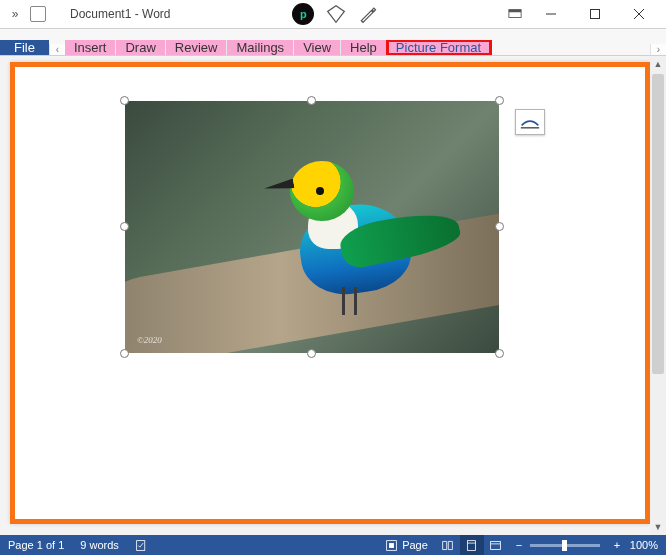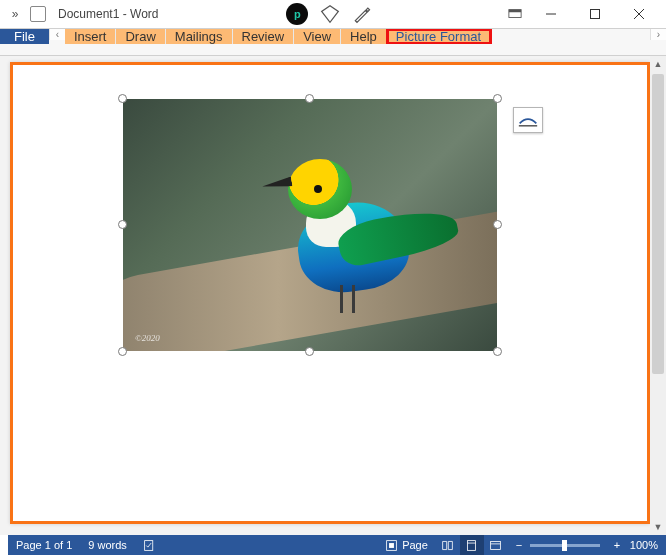--- a/index.html
+++ b/index.html
@@ -2,44 +2,44 @@
 <html><head>
 <meta charset="utf-8">
 <style>
   * { box-sizing: border-box; margin: 0; padding: 0; font-family: "Segoe UI", Arial, sans-serif; }
   body { width: 666px; height: 555px; background: #fff; overflow: hidden; position: relative; }
 
   
   .titlebar { height: 28px; display: flex; align-items: center; padding: 0 6px; font-size: 12px; color: #333; }
   .titlebar .autosave { width: 18px; height: 14px; display:flex; align-items:center; justify-content:center; color:#555; margin-right:6px; font-size:12px; }
   .titlebar .save-icon { width: 16px; height:16px; border:1px solid #888; border-radius:2px; margin-right:8px; position:relative;}
-  .titlebar .title { margin-left: 4px; font-size: 12px; color:#444; }
+  .titlebar .title { margin-left: 16px; font-size: 12px; color:#444; }
   .titlebar .spacer1 { flex: 1; }
   .titlebar .center-icons { display:flex; align-items:center; gap:12px; }
   .ci { width:20px; height:20px; display:flex; align-items:center; justify-content:center; color:#555; font-size:14px;}
   .ci.p { width:22px; height:22px; border-radius:50%; background:#0b0b0b; color:#1fc6a6; font-weight:bold; font-size:11px;}
   .titlebar .spacer2 { flex: 1; }
   .winbtns { display:flex; align-items:center; gap:2px; }
   .winbtn { width:42px; height:24px; display:flex; align-items:center; justify-content:center; color:#333; font-size:12px; }
   .winbtn svg { width:12px; height:12px; stroke:#333; fill:none; stroke-width:1;}
   .ribbonbtn { width:30px; height:24px; display:flex; align-items:center; justify-content:center;}
   .ribbonbtn svg { width:14px; height:14px; fill:#555;}
 
   
-  .ribbon { height: 28px; display:flex; align-items:flex-start; border-top:1px solid #d0d0d0; border-bottom:1px solid #d0d0d0; background:#f7f7f7; }
+  .ribbon { height: 28px; display:flex; align-items:flex-end; border-top:1px solid #d0d0d0; border-bottom:1px solid #d0d0d0; background:#f7f7f7; }
   .ribbon .file { background:#2b579a; color:#fff; padding:0 14px; display:flex; align-items:center; font-size:13px; }
   .ribbon .scroll { width:16px; display:flex; align-items:center; justify-content:center; color:#777; font-size:10px; background:#fdfdfd; border-left:1px solid #e0e0e0;}
   .ribbon .tabs { flex:1; display:flex; align-items:stretch; overflow:hidden; }
-  .tab { padding:0 9px; display:flex; align-items:center; font-size:13px; color:#333; border-right:1px solid #e8e8e8; background:#fdba74; white-space:nowrap;}
+  .tab { padding:0 9px; display:flex; align-items:center; font-size:13px; color:#333; border-right:1px solid #e8e8e8; background:#f9a8d4; white-space:nowrap;}
   .tab.context { color:#2b579a; font-weight:400; }
   .tab.context.highlight { outline:3px solid #e11; outline-offset:-2px;}
 
   
   .docwrap { position:absolute; top:56px; left:0; right:0; bottom:20px; background:#f3f3f3; overflow:hidden; }
-  .page { position:absolute; top:6px; left:10px; width:640px; height:462px; background:#fff; box-shadow:0 0 4px rgba(0,0,0,0.15); border:3px solid #f97316;}
+  .page { position:absolute; top:6px; left:10px; width:640px; height:462px; background:#fff; box-shadow:0 0 4px rgba(0,0,0,0.15); border:5px solid #f97316;}
   .picture-frame { position:absolute; left:110px; top:34px; width:374px; height:252px; }
   .img-ph { width:100%; height:100%; background:linear-gradient(135deg,#3a4a3f 0%, #556b56 30%, #6f826f 60%, #3a4a3f 100%); position:relative; overflow:hidden;}
   
   .branch { position:absolute; left:-20px; bottom:18px; width:440px; height:90px; background:linear-gradient(100deg,#8a7e6a,#b5a58a 40%,#6e6350); transform:rotate(-10deg); border-radius:40px 40px 10px 10px/30px;}
   .bird { position:absolute; left:155px; top:46px; width:170px; height:180px;}
   .body1 { position:absolute; left:20px; top:58px; width:110px; height:88px; background:linear-gradient(180deg,#17c6d0 0%, #0f6fbf 70%, #0a4a8f 100%); border-radius:60% 55% 50% 50%/55% 60% 45% 50%; transform:rotate(-8deg);}
   .wing { position:absolute; left:60px; top:70px; width:120px; height:42px; background:linear-gradient(90deg,#0f9f4f,#0a6f2f); border-radius:40% 80% 60% 20%/50% 60% 40% 50%; transform:rotate(-12deg);}
   .head { position:absolute; left:10px; top:14px; width:64px; height:60px; background:radial-gradient(circle at 40% 35%, #ffd400 0%, #ffd400 45%, #3fb83f 46%, #1f8f2f 100%); border-radius:50%;}
   .beak { position:absolute; left:-16px; top:34px; width:30px; height:10px; background:#222; transform:rotate(-10deg); clip-path:polygon(0 50%, 100% 0, 100% 100%);}
   .eye { position:absolute; left:26px; top:26px; width:8px; height:8px; background:#111; border-radius:50%;}
@@ -55,21 +55,21 @@
 
   .layout-opts { position:absolute; left:500px; top:42px; width:30px; height:26px; background:#fff; border:1px solid #b5b5b5; display:flex; align-items:center; justify-content:center; box-shadow:0 1px 2px rgba(0,0,0,0.2);}
   .layout-opts svg { width:20px; height:16px;}
 
   .vscroll { position:absolute; right:0; top:0; bottom:0; width:16px; background:#f0f0f0;}
   .vscroll .up, .vscroll .down { height:16px; display:flex; align-items:center; justify-content:center; color:#666; font-size:9px;}
   .vscroll .down { position:absolute; bottom:0; width:100%;}
   .vscroll .thumb { position:absolute; top:18px; left:2px; right:2px; height:300px; background:#cfcfcf; border-radius:2px;}
 
   
-  .status { position:absolute; left:8px; right:0; bottom:0; height:20px; background:#2b579a; color:#fff; display:flex; align-items:center; font-size:11px; }
+  .status { position:absolute; left:0; right:0; bottom:0; height:20px; background:#2b579a; color:#fff; display:flex; align-items:center; font-size:11px; }
   .status .seg { padding:0 8px; display:flex; align-items:center; gap:4px; height:100%; }
   .status .divider { flex:1; }
   .status .viewbtn { width:24px; height:100%; display:flex; align-items:center; justify-content:center;}
   .status .viewbtn.active { background:#1e3f72;}
   .status svg { width:13px; height:13px; fill:#fff; }
   .zoom-slider { width:70px; height:3px; background:#87a5cf; position:relative; margin:0 6px;}
   .zoom-slider .zthumb { position:absolute; left:32px; top:-4px; width:5px; height:11px; background:#fff;}
   .zbtn { width:16px; text-align:center;}
 </style>
 </head>
@@ -119,22 +119,22 @@
       </div>
   </div>
 </div>
 
 <div class="ribbon">
   <div class="file">File</div>
   <div class="scroll">‹</div>
   <div class="tabs">
     <div class="tab">Insert</div>
     <div class="tab">Draw</div>
+    <div class="tab">Review</div>
     <div class="tab">Mailings</div>
-    <div class="tab">Review</div>
     <div class="tab">View</div>
     <div class="tab">Help</div>
     <div class="tab context highlight">Picture Format</div>
   </div>
   <div class="scroll">›</div>
 </div>
 
 <div class="docwrap">
   <div class="page">
 

